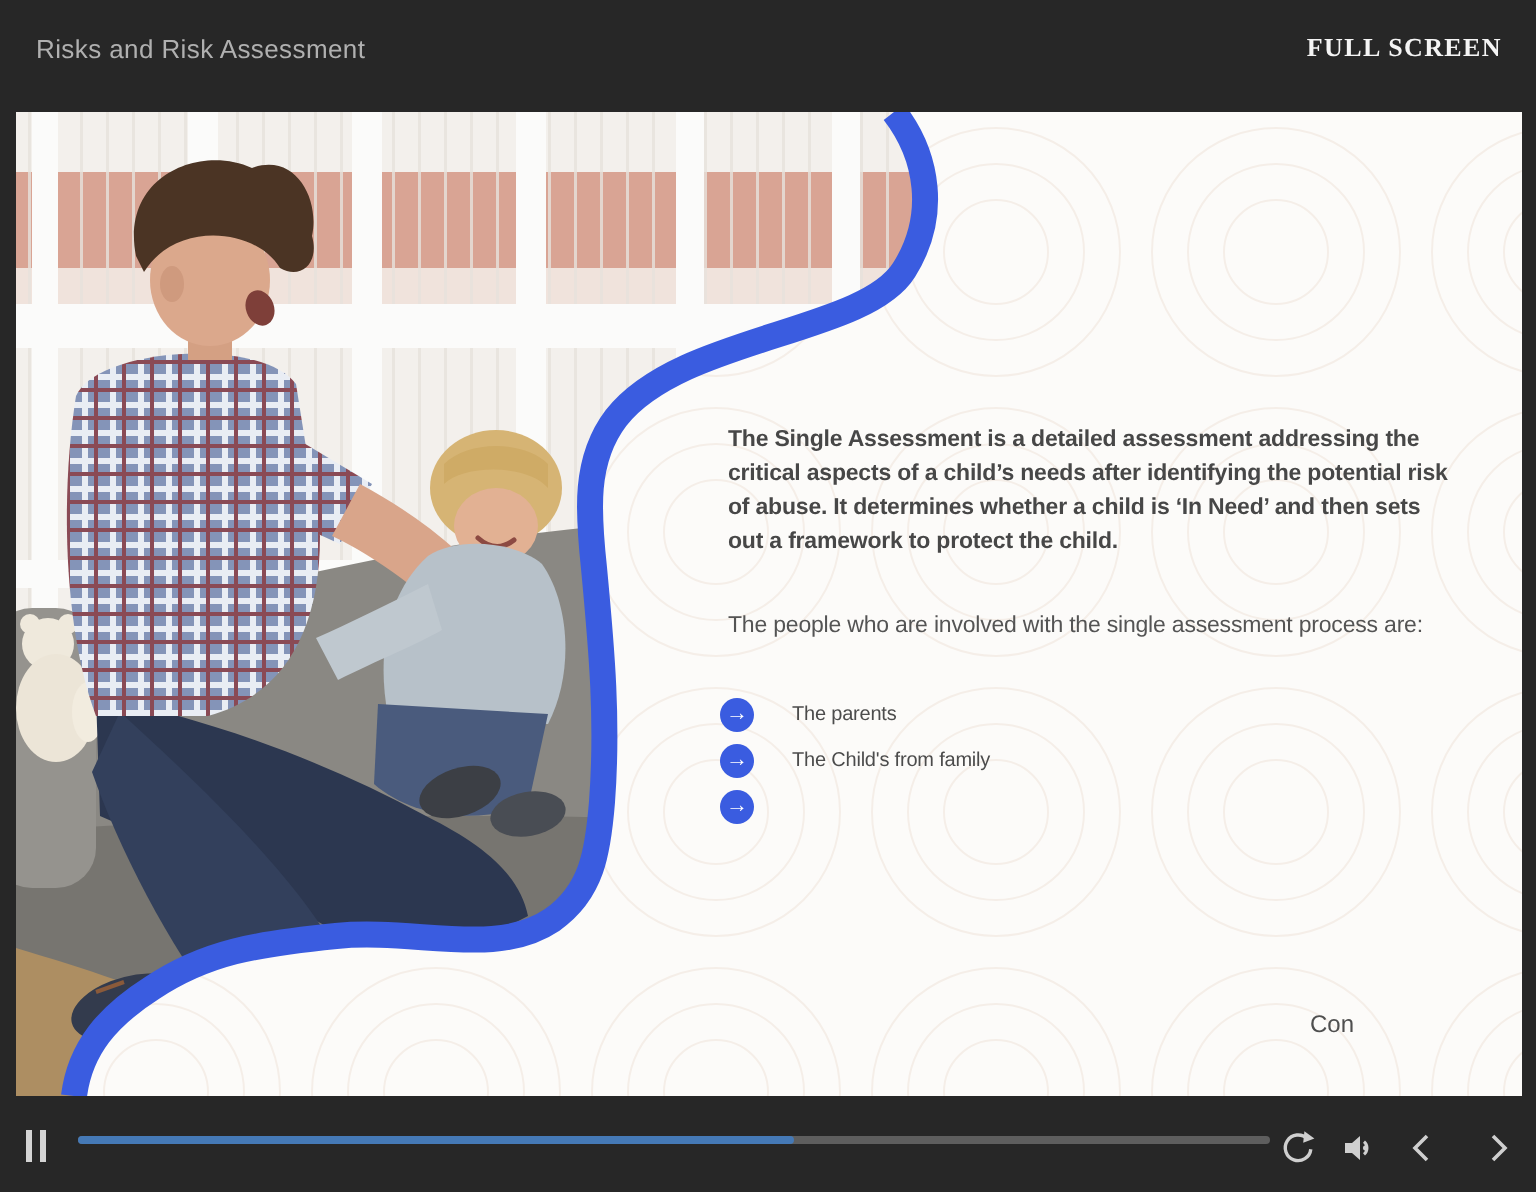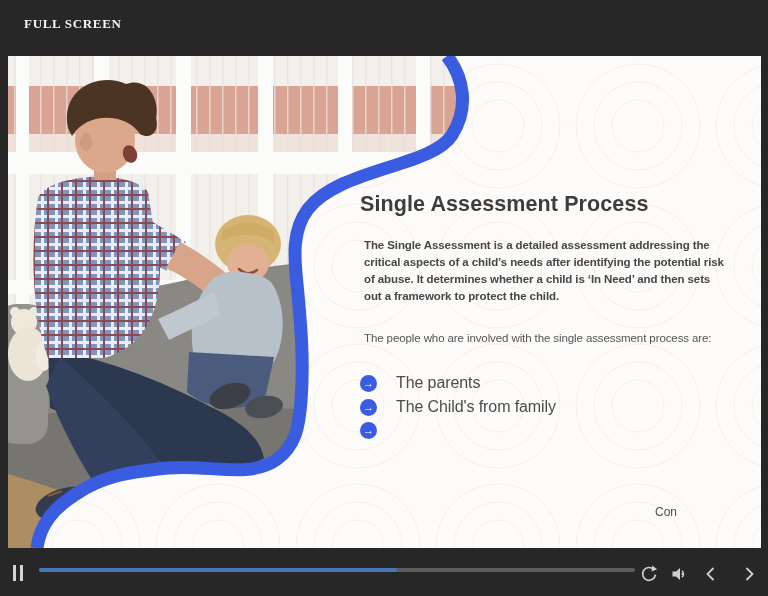--- a/index.html
+++ b/index.html
@@ -26,21 +26,21 @@
   .content h1{margin:0;font-size:21.5px;font-weight:700;color:#3d3d3d;letter-spacing:.1px;}
   .content p{margin:4px;font-size:11.5px;line-height:17px;letter-spacing:-.1px;}
   .p-bold{margin-top:20px !important;font-weight:700;color:#474747;}
   .p-reg{margin-top:25px !important;color:#545454;}
   .p-lead{margin-top:25px !important;color:#545454;}
   .bullets{margin-top:27px;display:flex;flex-direction:column;gap:6px;}
   .bullet-row{display:flex;align-items:center;gap:19px;}
   .bullet-ic{width:17px;height:17px;border-radius:50%;background:#3a5ce0;
     display:flex;align-items:center;justify-content:center;flex:none;
     color:#ffffff;font-size:11px;line-height:1;}
-  .bullet-tx{font-size:16px;color:#4c4c4c;letter-spacing:-.1px;}
+  .bullet-tx{font-size:10px;color:#4c4c4c;letter-spacing:-.1px;}
   .continue-clip{position:absolute;left:647px;top:449px;width:27px;height:22px;
     overflow:hidden;white-space:nowrap;font-size:12px;font-weight:400;color:#4f4f4f;
     cursor:pointer;}
   
   .playerbar{position:absolute;left:0;bottom:0;width:768px;height:48px;}
   .pause-btn{position:absolute;left:13px;top:17px;width:12px;height:16px;
     display:flex;gap:4px;background:none;border:none;padding:0;cursor:pointer;}
   .pause-btn span{display:block;width:3px;height:16px;background:#d4d4d4;}
   .track{position:absolute;left:39px;top:20px;width:596px;height:4px;
     background:#5e5e5e;border-radius:2px;cursor:pointer;}
@@ -52,20 +52,21 @@
   .btn-volume{left:667px;}
   .btn-prev{left:699px;}
   .btn-next{left:737px;}
 </style>
 </head>
 <body>
 
 <div class="stage">
 
   <div class="topbar">
+    <span class="course-title">Risks and Risk Assessment</span>
     <button class="fullscreen">FULL SCREEN</button>
   </div>
 
   <div class="slide">
 
     <svg class="photo" width="470" height="492" viewBox="0 0 470 492" aria-hidden="true">
       <defs>
         <pattern id="plaid" width="14" height="14" patternUnits="userSpaceOnUse">
           <rect width="14" height="14" fill="#8494b8"></rect>
           <rect x="0" y="5" width="14" height="3" fill="#e9edf4"></rect>
@@ -143,21 +144,20 @@
           <circle cx="70" cy="70" r="44" fill="none" stroke="#ecdfd4" stroke-width="1"></circle>
           <circle cx="70" cy="70" r="26" fill="none" stroke="#ecdfd4" stroke-width="1"></circle>
         </pattern>
       </defs>
       <path d="M439,0 C456,22 461,52 444,79 C424,111 332,112 300,153 C284,174 286,200 289,228 C293,270 296,305 293,345 C291,370 288,390 268,404 C240,423 200,408 160,412 C120,416 95,420 68,438 C46,452 32,468 29,492 L753,492 L753,0 Z" fill="#fcfbf9"></path>
       <path d="M439,0 C456,22 461,52 444,79 C424,111 332,112 300,153 C284,174 286,200 289,228 C293,270 296,305 293,345 C291,370 288,390 268,404 C240,423 200,408 160,412 C120,416 95,420 68,438 C46,452 32,468 29,492 L753,492 L753,0 Z" fill="url(#tex)" opacity="0.45"></path>
       <path d="M439,0 C456,22 461,52 444,79 C424,111 332,112 300,153 C284,174 286,200 289,228 C293,270 296,305 293,345 C291,370 288,390 268,404 C240,423 200,408 160,412 C120,416 95,420 68,438 C46,452 32,468 29,492" fill="none" stroke="#3a5ce0" stroke-width="13"></path>
     </svg>
 
     <div class="content">
-      <h1>Single Assessment Process</h1>
       <p class="p-bold">The Single Assessment is a detailed assessment addressing the critical aspects of a child’s needs after identifying the potential risk of abuse. It determines whether a child is ‘In Need’ and then sets out a framework to protect the child.</p>
       <p class="p-lead">The people who are involved with the single assessment process are:</p>
       <div class="bullets">
         <div class="bullet-row">
           <span class="bullet-ic">→</span>
           <span class="bullet-tx">The parents</span>
         </div>
         <div class="bullet-row">
           <span class="bullet-ic">→</span>
           <span class="bullet-tx">The Child's from family</span>

